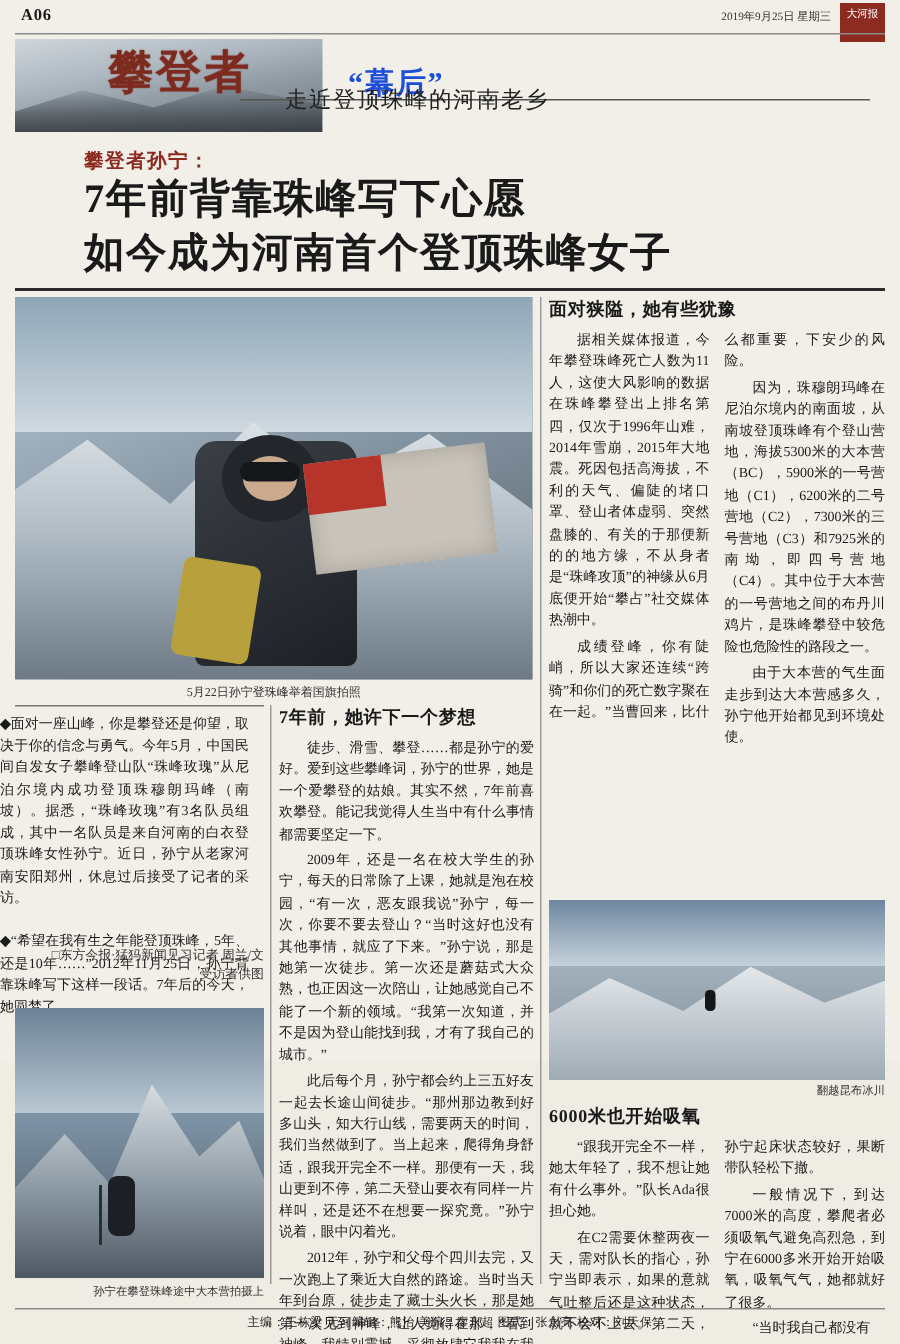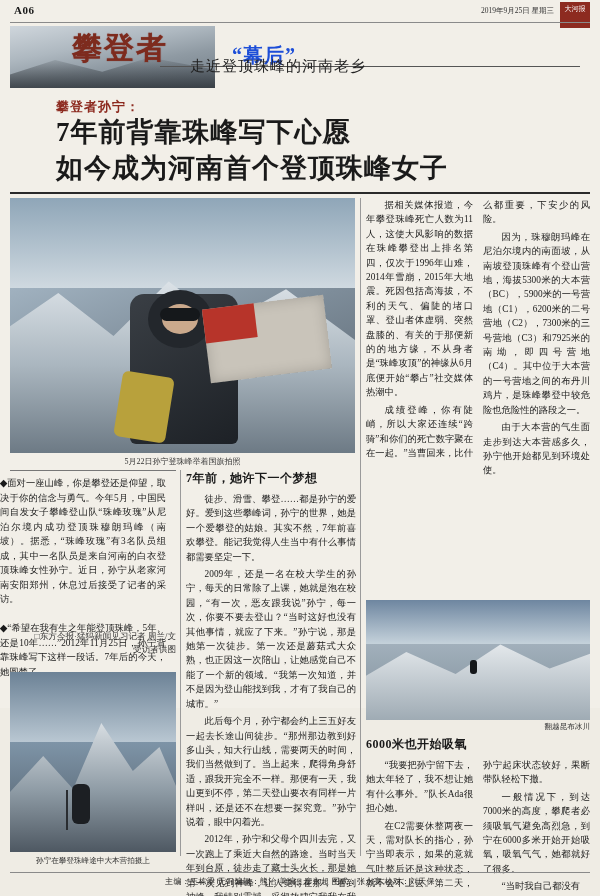--- a/index.html
+++ b/index.html
@@ -62,21 +62,21 @@
   .lead .bull{font-weight:bold;}
   .byline{position:absolute;left:10px;top:630px;width:166px;font-size:8.6px;line-height:13px;color:#333;text-align:right;}
 
   .photo2{position:absolute;left:10px;top:672px;width:166px;height:180px;overflow:hidden;
     background:linear-gradient(to bottom,#9fb3c4 0%,#7d93a6 40%,#4a5560 100%);}
   .p2-sky{position:absolute;left:0;top:0;width:166px;height:70px;background:linear-gradient(to bottom,#6c8296,#b9c7d2);}
   .p2-peak{position:absolute;left:0;top:30px;width:166px;height:150px;background:linear-gradient(to bottom,#eef2f5,#8d9aa4 60%,#4e5862);
     clip-path:polygon(0 60%,20% 36%,38% 58%,55% 14%,74% 46%,90% 30%,100% 56%,100% 100%,0 100%);}
   .p2-person{position:absolute;left:62px;top:112px;width:18px;height:40px;background:#1c1f23;border-radius:6px;}
   .p2-pole{position:absolute;left:56px;top:118px;width:2px;height:40px;background:#2a2d31;}
-  .caption2{position:absolute;left:10px;top:856px;width:166px;font-size:7.6px;text-align:center;color:#333;}
+  .caption2{position:absolute;left:10px;top:856px;width:166px;font-size:7.6px;text-align:right;color:#333;}
 
   
   .vrule{position:absolute;width:1px;background:#9a9a9a;}
 
   
   .col-mid{position:absolute;left:186px;top:470px;width:170px;}
   .sec-title{font-size:12px;font-weight:bold;letter-spacing:.5px;margin:0 0 5px 0;}
   .body{font-size:9.3px;line-height:14.4px;text-align:justify;}
   .body p{margin:0 0 3px 0;text-indent:2em;}
 
@@ -167,39 +167,40 @@
     <div class="body">
       <p>徒步、滑雪、攀登……都是孙宁的爱好。爱到这些攀峰词，孙宁的世界，她是一个爱攀登的姑娘。其实不然，7年前喜欢攀登。能记我觉得人生当中有什么事情都需要坚定一下。</p>
       <p>2009年，还是一名在校大学生的孙宁，每天的日常除了上课，她就是泡在校园，“有一次，恶友跟我说”孙宁，每一次，你要不要去登山？“当时这好也没有其他事情，就应了下来。”孙宁说，那是她第一次徒步。第一次还是蘑菇式大众熟，也正因这一次陪山，让她感觉自己不能了一个新的领域。“我第一次知道，并不是因为登山能找到我，才有了我自己的城市。”</p>
       <p>此后每个月，孙宁都会约上三五好友一起去长途山间徒步。“那州那边教到好多山头，知大行山线，需要两天的时间，我们当然做到了。当上起来，爬得角身舒适，跟我开完全不一样。那便有一天，我山更到不停，第二天登山要衣有同样一片样叫，还是还不在想要一探究竟。”孙宁说着，眼中闪着光。</p>
       <p>2012年，孙宁和父母个四川去完，又一次跑上了乘近大自然的路途。当时当天年到台原，徒步走了藏士头火长，那是她第一次见到神峰，让人觉得在那，“看到神峰，我特别震撼，采彻放肆它我我在我的气势的你们。当时还写下了自己想要登顶珠峰的梦想，没想到到在真的实现了。”孙宁激动地说。</p>
 
     </div>
   </div>
 
   <div class="col-right">
+    <div class="sec-title-r">面对狭隘，她有些犹豫</div>
     <div class="body-r col-right-2cols">
       <p>据相关媒体报道，今年攀登珠峰死亡人数为11人，这使大风影响的数据在珠峰攀登出上排名第四，仅次于1996年山难，2014年雪崩，2015年大地震。死因包括高海拔，不利的天气、偏陡的堵口罩、登山者体虚弱、突然盘膝的、有关的于那便新的的地方缘，不从身者是“珠峰攻顶”的神缘从6月底便开始“攀占”社交媒体热潮中。</p>
       <p>成绩登峰，你有陡峭，所以大家还连续“跨骑”和你们的死亡数字聚在在一起。”当曹回来，比什么都重要，下安少的风险。</p>
       <p>因为，珠穆朗玛峰在尼泊尔境内的南面坡，从南坡登顶珠峰有个登山营地，海拔5300米的大本营（BC），5900米的一号营地（C1），6200米的二号营地（C2），7300米的三号营地（C3）和7925米的南坳，即四号营地（C4）。其中位于大本营的一号营地之间的布丹川鸡片，是珠峰攀登中较危险也危险性的路段之一。</p>
       <p>由于大本营的气生面走步到达大本营感多久，孙宁他开始都见到环境处使。</p>
     </div>
   </div>
 
   <div class="photo3">
     <div class="p3-sky"></div>
     <div class="p3-snow"></div>
     <div class="p3-dot"></div>
   </div>
   <div class="caption3">翻越昆布冰川</div>
 
   <div class="col-right-b">
     <div class="sec-title-r">6000米也开始吸氧</div>
     <div class="body-r col-right-2cols">
-      <p>“我要把孙宁留下去，她太年轻了，我不想让她有什么事外。”队长Ada很担心她。</p>
+      <p>“跟我开完全不一样，她太年轻了，我不想让她有什么事外。”队长Ada很担心她。</p>
       <p>在C2需要休整两夜一天，需对队长的指心，孙宁当即表示，如果的意就气吐整后还是这种状态，就不会不上去。第二天，孙宁起床状态较好，果断带队轻松下撤。</p>
       <p>一般情况下，到达7000米的高度，攀爬者必须吸氧气避免高烈急，到宁在6000多米开始开始吸氧，吸氧气气，她都就好了很多。</p>
       <p>“当时我自己都没有</p>
     </div>
   </div>
 
   <div class="rule-bot"></div>
   <div class="footer">主编：王栋梁    无习编辑：熊治    美编：廖永超    图式：张永亮    校对：刘天保</div>
 </div>
 

